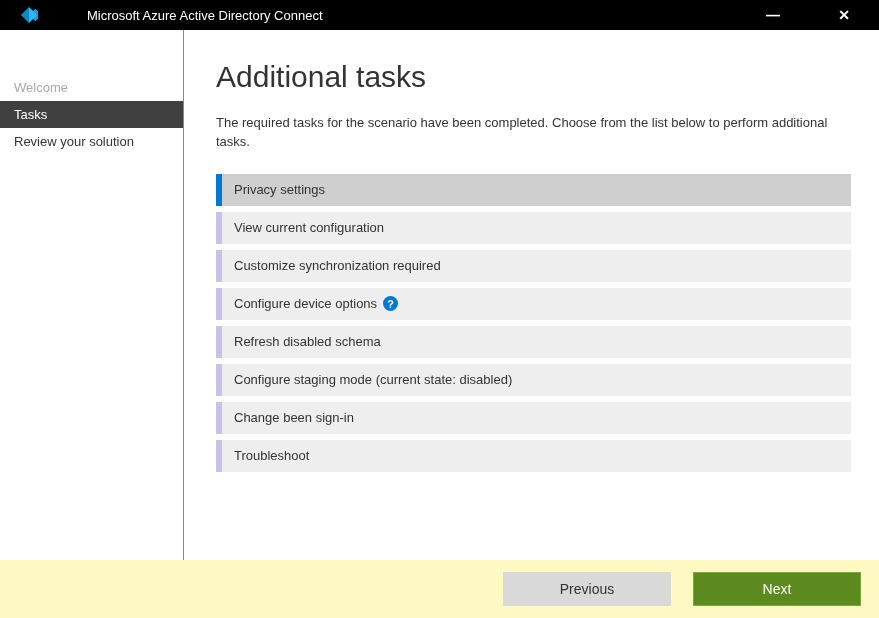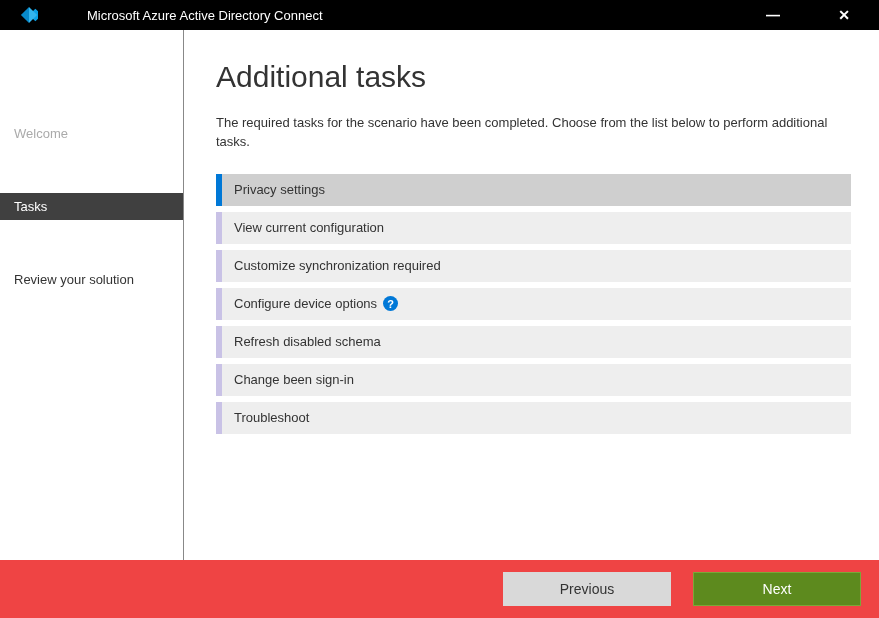--- a/index.html
+++ b/index.html
@@ -48,21 +48,20 @@
       width: 184px;
       border-right: 1px solid #888;
       padding-top: 44px;
       background: #fff;
     }
     .sidebar-item {
       padding: 6px 14px;
       font-size: 13px;
       color: #333;
       cursor: pointer;
-      margin-top: 46px;
     }
     .sidebar-item.disabled { color: #aaa; cursor: default; }
     .sidebar-item.active { background: #404040; color: #fff; }
     .content {
       flex: 1;
       padding: 30px 28px 10px 32px;
       overflow: auto;
     }
     .page-title {
       font-size: 30px;
@@ -103,21 +102,21 @@
       width: 15px;
       height: 15px;
       border-radius: 50%;
       background: #0078d7;
       color: #fff;
       font-size: 11px;
       font-weight: bold;
       margin-left: 6px;
     }
     .footer {
-      background: #ef4444;
+      background: #fef9c3;
       height: 58px;
       display: flex;
       align-items: center;
       justify-content: flex-end;
       padding: 0 18px;
       gap: 22px;
     }
     .btn {
       width: 168px;
       height: 34px;
@@ -173,20 +172,24 @@
           <div class="ind"></div>
           <span>Configure device options</span>
           <span class="help-icon">?</span>
         </div>
         <div class="task-item">
           <div class="ind"></div>
           <span>Refresh disabled schema</span>
         </div>
         <div class="task-item">
           <div class="ind"></div>
+          <span>Configure staging mode (current state: disabled)</span>
+        </div>
+        <div class="task-item">
+          <div class="ind"></div>
           <span>Change been sign-in</span>
         </div>
         <div class="task-item">
           <div class="ind"></div>
           <span>Troubleshoot</span>
         </div>
       </div>
   </div>
 </div>
 

